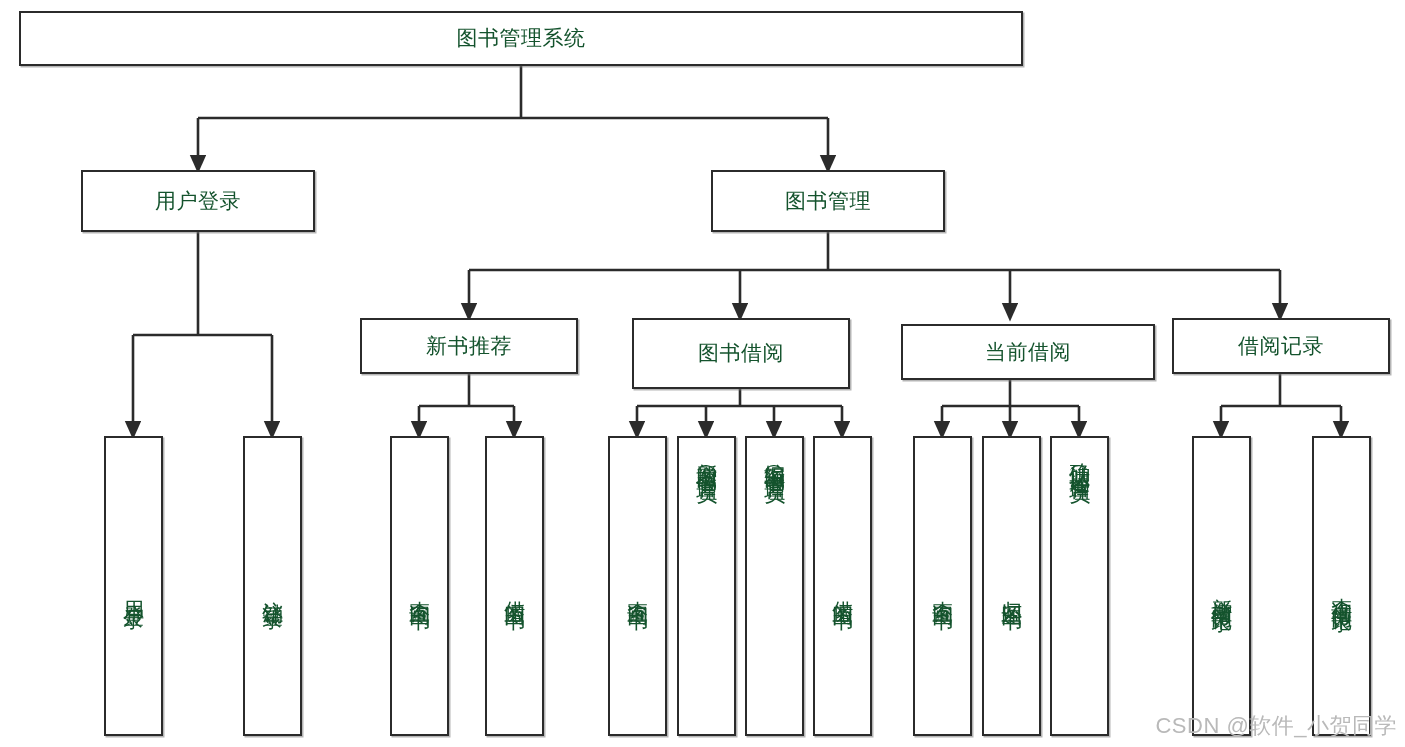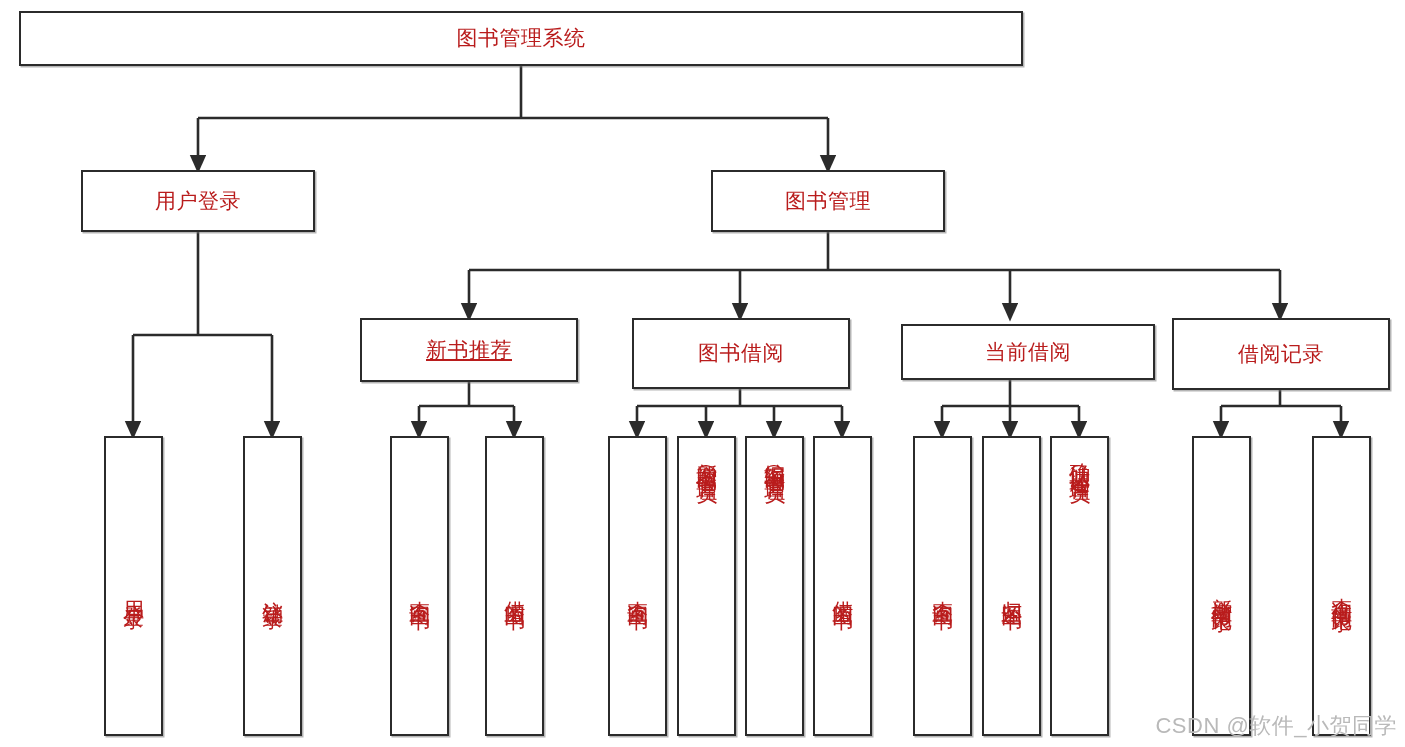--- a/index.html
+++ b/index.html
@@ -26,21 +26,21 @@
     pointer-events: none;
   }
   .node {
     position: absolute;
     box-sizing: border-box;
     background: #ffffff;
     border: 2px solid #2b2b2b;
     display: flex;
     align-items: center;
     justify-content: center;
-    color: #b91c1c;
+    color: #14532d;
     box-shadow: 1.5px 1.5px 0 rgba(120,120,120,0.55);
   }
   .node .lbl {
     display: block;
     text-align: center;
     line-height: 1.18;
     letter-spacing: 0.5px;
   }
   .node.horiz .lbl {
     font-size: 21px;
@@ -137,30 +137,30 @@
     <span class="lbl">图书管理系统</span>
   </div>
 
   <div class="node horiz" style="left:81px; top:170px; width:234px; height:62px;">
     <span class="lbl">用户登录</span>
   </div>
   <div class="node horiz" style="left:711px; top:170px; width:234px; height:62px;">
     <span class="lbl">图书管理</span>
   </div>
 
-  <div class="node horiz" style="left:360px; top:318px; width:218px; height:64px;text-decoration:underline;">
+  <div class="node horiz" style="left:360px; top:318px; width:218px; height:56px;">
     <span class="lbl">新书推荐</span>
   </div>
   <div class="node horiz" style="left:632px; top:318px; width:218px; height:71px;">
     <span class="lbl">图书借阅</span>
   </div>
   <div class="node horiz" style="left:901px; top:324px; width:254px; height:56px;">
     <span class="lbl">当前借阅</span>
   </div>
-  <div class="node horiz" style="left:1172px; top:318px; width:218px; height:72px;">
+  <div class="node horiz" style="left:1172px; top:318px; width:218px; height:56px;">
     <span class="lbl">借阅记录</span>
   </div>
 
   <div class="node vert" style="left:104px; top:436px; width:59px; height:300px;">
     <div class="vwrap">
         <span class="lbl">用户登录</span>
       </div>
   </div>
   <div class="node vert" style="left:243px; top:436px; width:59px; height:300px;">
     <div class="vwrap">

